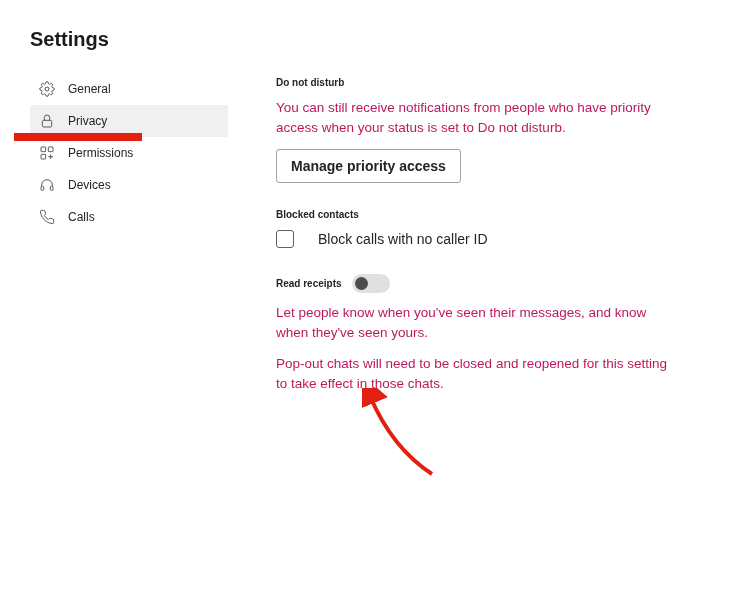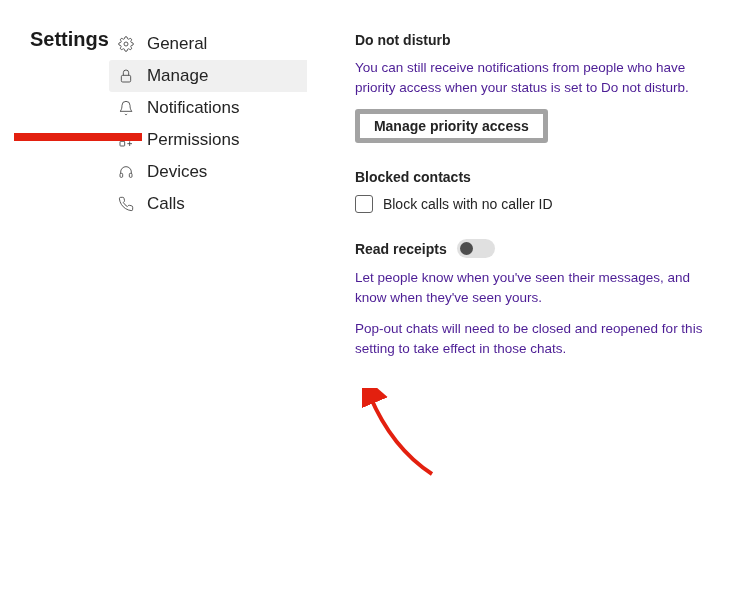--- a/index.html
+++ b/index.html
@@ -7,21 +7,21 @@
       font-family: "Segoe UI", -apple-system, BlinkMacSystemFont, sans-serif;
       background: #fff;
       color: #242424;
       width: 743px;
       height: 607px;
       overflow: hidden;
       position: relative;
     }
     .page {
       display: flex;
-      flex-direction: row;
+      flex-direction: column;
       padding: 28px 0 0 30px;
     }
     .page-title {
       font-size: 20px;
       font-weight: 700;
       margin-bottom: 22px;
       color: #1b1b1b;
     }
     .layout {
       display: flex;
@@ -32,21 +32,21 @@
       flex-shrink: 0;
     }
     .nav-item {
       display: flex;
       align-items: center;
       height: 32px;
       padding: 0 8px;
       cursor: pointer;
       border-radius: 3px 0 0 3px;
       color: #242424;
-      font-size: 17px;
+      font-size: 12px;
       gap: 12px;
     }
     .nav-item.active {
       background: #f0f0f0;
     }
     .nav-icon {
       width: 18px;
       height: 18px;
       display: flex;
       align-items: center;
@@ -67,50 +67,50 @@
       padding-left: 48px;
       padding-right: 40px;
       padding-top: 4px;
       font-size: 14px;
       color: #242424;
       max-width: 480px;
     }
     .section { margin-bottom: 26px; }
     .section-title {
       font-weight: 700;
-      font-size: 14px;
+      font-size: 10px;
       margin-bottom: 10px;
       display: flex;
       align-items: center;
       gap: 10px;
     }
     .desc {
-      color: #4c1d95;
+      color: #be185d;
       font-size: 13.5px;
       line-height: 1.45;
       margin-bottom: 12px;
     }
     .btn {
       display: inline-flex;
       align-items: center;
       justify-content: center;
-      border: 5px solid #a3a3a3;
+      border: 1px solid #a3a3a3;
       background: #fff;
       color: #242424;
       font-size: 14px;
       font-weight: 600;
       height: 34px;
       padding: 0 14px;
       border-radius: 3px;
       cursor: pointer;
     }
     .checkline {
       display: flex;
       align-items: center;
-      gap: 10px;
+      gap: 24px;
       margin-bottom: 14px;
     }
     .cbx {
       width: 18px;
       height: 18px;
       border: 1.5px solid #616161;
       border-radius: 3px;
       display: inline-block;
       cursor: pointer;
     }
@@ -164,32 +164,23 @@
         <span>General</span>
       </div>
 
       <div class="nav-item active">
         <span class="nav-icon">
           <svg viewBox="0 0 24 24">
               <rect x="5" y="11" width="14" height="10" rx="2"></rect>
               <path d="M8 11V7a4 4 0 0 1 8 0v4"></path>
             </svg>
         </span>
-        <span>Manage</span>
-      </div>
-
-      <div class="nav-item">
-        <span class="nav-icon">
-          <svg viewBox="0 0 24 24">
-              <path d="M18 8a6 6 0 1 0-12 0c0 7-3 9-3 9h18s-3-2-3-9"></path>
-              <path d="M13.7 21a2 2 0 0 1-3.4 0"></path>
-            </svg>
-        </span>
-        <span>Notifications</span>
-      </div>
+        <span>Privacy</span>
+      </div>
+
 
       <div class="nav-item">
         <span class="nav-icon">
           <svg viewBox="0 0 24 24">
               <rect x="3" y="3" width="7" height="7" rx="1"></rect>
               <rect x="14" y="3" width="7" height="7" rx="1"></rect>
               <rect x="3" y="14" width="7" height="7" rx="1"></rect>
               <path d="M17.5 14v7M14 17.5h7"></path>
             </svg>
         </span>

